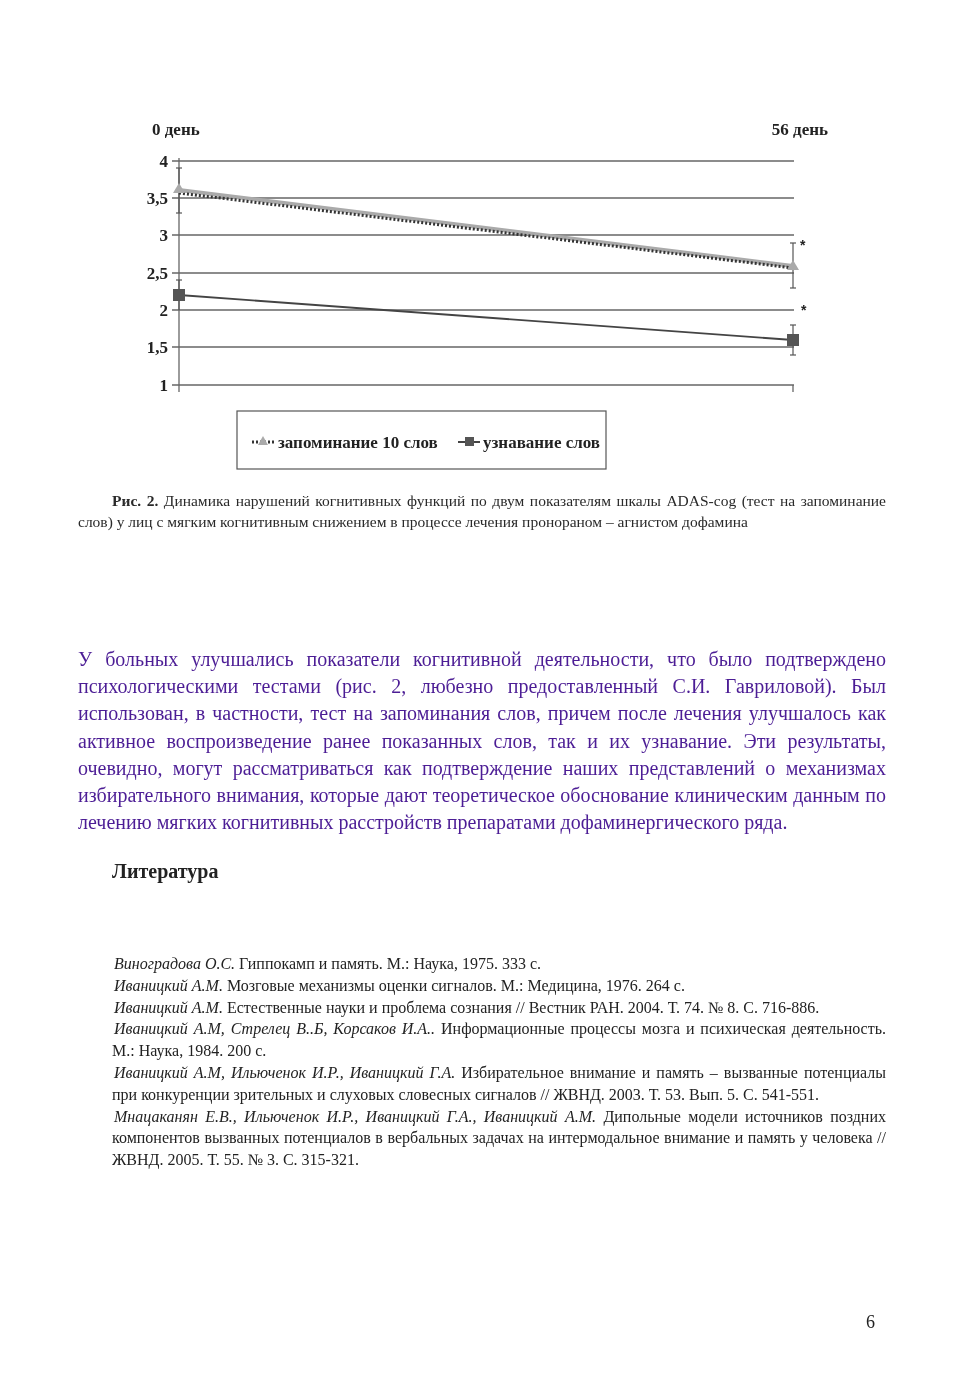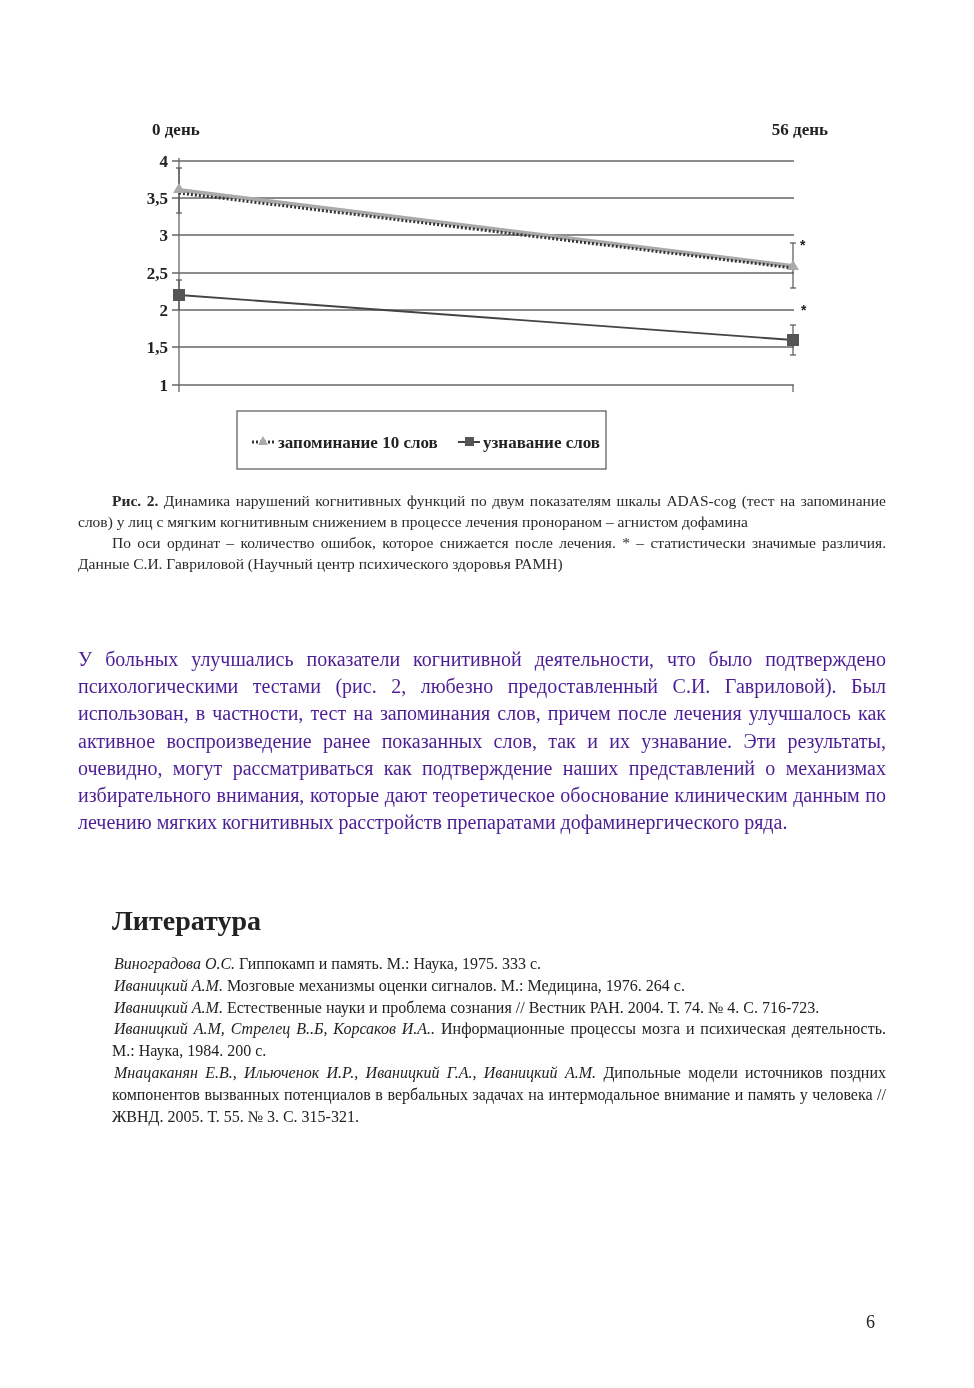--- a/index.html
+++ b/index.html
@@ -5,21 +5,21 @@
   html, body { margin:0; padding:0; background:#ffffff; }
   body { width:974px; height:1388px; position:relative; overflow:hidden;
          font-family:"Liberation Serif", serif; color:#222; }
   .figure { position:absolute; left:140px; top:100px; width:700px; height:380px; }
   .figure svg { width:700px; height:380px; display:block; }
   .caption { position:absolute; left:78px; top:490px; width:808px; font-size:15.5px; line-height:21px; color:#2a2a2a; }
   .caption p { margin:0; text-indent:34px; text-align:justify; }
   .caption b { font-weight:bold;margin-top:8px; }
   .body-text { position:absolute; left:78px; top:646px; width:808px; font-size:20px; line-height:27.2px; text-align:justify; color:#4c1d95; }
   .body-text p { margin:0; }
-  .refs-title { position:absolute; left:112px; top:905px; font-size:28px; font-weight:bold; color:#222; }
+  .refs-title { position:absolute; left:112px; top:860px; font-size:20px; font-weight:bold; color:#222; }
   .refs { position:absolute; left:78px; top:953px; width:808px; font-size:16px; line-height:21.8px; color:#222; }
   .ref { padding-left:34px; text-indent:-34px; text-align:justify; margin:0; }
   .ref i { font-style:italic;margin-left:36px; }
   .page-num { position:absolute; left:866px; top:1312px; font-size:18px; color:#222; }
 </style>
 </head>
 <body>
 
 <div class="figure">
   <svg viewBox="0 0 700 380">
@@ -87,30 +87,30 @@
       <text x="138" y="348" font-family="Liberation Serif, serif" font-weight="bold" font-size="17" fill="#222">запоминание 10 слов</text>
       <line x1="318" y1="342" x2="340" y2="342" stroke="#444" stroke-width="2"></line>
       <rect x="325" y="337" width="9" height="9" fill="#555"></rect>
       <text x="343" y="348" font-family="Liberation Serif, serif" font-weight="bold" font-size="17" fill="#222">узнавание слов</text>
     </g>
   </svg>
 </div>
 
 <div class="caption">
   <p><b>Рис. 2.</b><span> Динамика нарушений когнитивных функций по двум показателям шкалы ADAS-cog (тест на запоминание слов) у лиц с мягким когнитивным снижением в процессе лечения пронораном – агнистом дофамина</span></p>
-  <p>По оси ординат – количество ошибок, которое снижается после лечения. * – статистически значимые различия. Данные С.И. Гавриловой (Научный центр психического здоровья РАМН)</p>
 </div>
 
 <div class="body-text">
   <p>У больных улучшались показатели когнитивной деятельности, что было подтверждено психологическими тестами (рис. 2, любезно предоставленный С.И. Гавриловой). Был использован, в частности, тест на запоминания слов, причем после лечения улучшалось как активное воспроизведение ранее показанных слов, так и их узнавание. Эти результаты, очевидно, могут рассматриваться как подтверждение наших представлений о механизмах избирательного внимания, которые дают теоретическое обоснование клиническим данным по лечению мягких когнитивных расстройств препаратами дофаминергического ряда.</p>
 </div>
 
 <div class="refs-title">Литература</div>
 
 <div class="refs">
   <p class="ref"><i>Виноградова О.С.</i><span> Гиппокамп и память. М.: Наука, 1975. 333 с.</span></p>
   <p class="ref"><i>Иваницкий А.М.</i><span> Мозговые механизмы оценки сигналов. М.: Медицина, 1976. 264 с.</span></p>
-  <p class="ref"><i>Иваницкий А.М.</i><span> Естественные науки и проблема сознания // Вестник РАН. 2004. Т. 74. № 4. С. 716-723.</span></p>
+  <p class="ref"><i>Иваницкий А.М.</i><span> Естественные науки и проблема сознания // Вестник РАН. 2004. Т. 74. № 8. С. 716-886.</span></p>
   <p class="ref"><i>Иваницкий А.М, Стрелец В..Б, Корсаков И.А..</i><span> Информационные процессы мозга и психическая деятельность. М.: Наука, 1984. 200 с.</span></p>
+  <p class="ref"><i>Иваницкий А.М, Ильюченок И.Р., Иваницкий Г.А.</i><span> Избирательное внимание и память – вызванные потенциалы при конкуренции зрительных и слуховых словесных сигналов // ЖВНД. 2003. Т. 53. Вып. 5. С. 541-551.</span></p>
   <p class="ref"><i>Мнацаканян Е.В., Ильюченок И.Р., Иваницкий Г.А., Иваницкий А.М.</i><span> Дипольные модели источников поздних компонентов вызванных потенциалов в вербальных задачах на интермодальное внимание и память у человека // ЖВНД. 2005. Т. 55. № 3. С. 315-321.</span></p>
 </div>
 
 <div class="page-num">6</div>
 
 </body></html>

